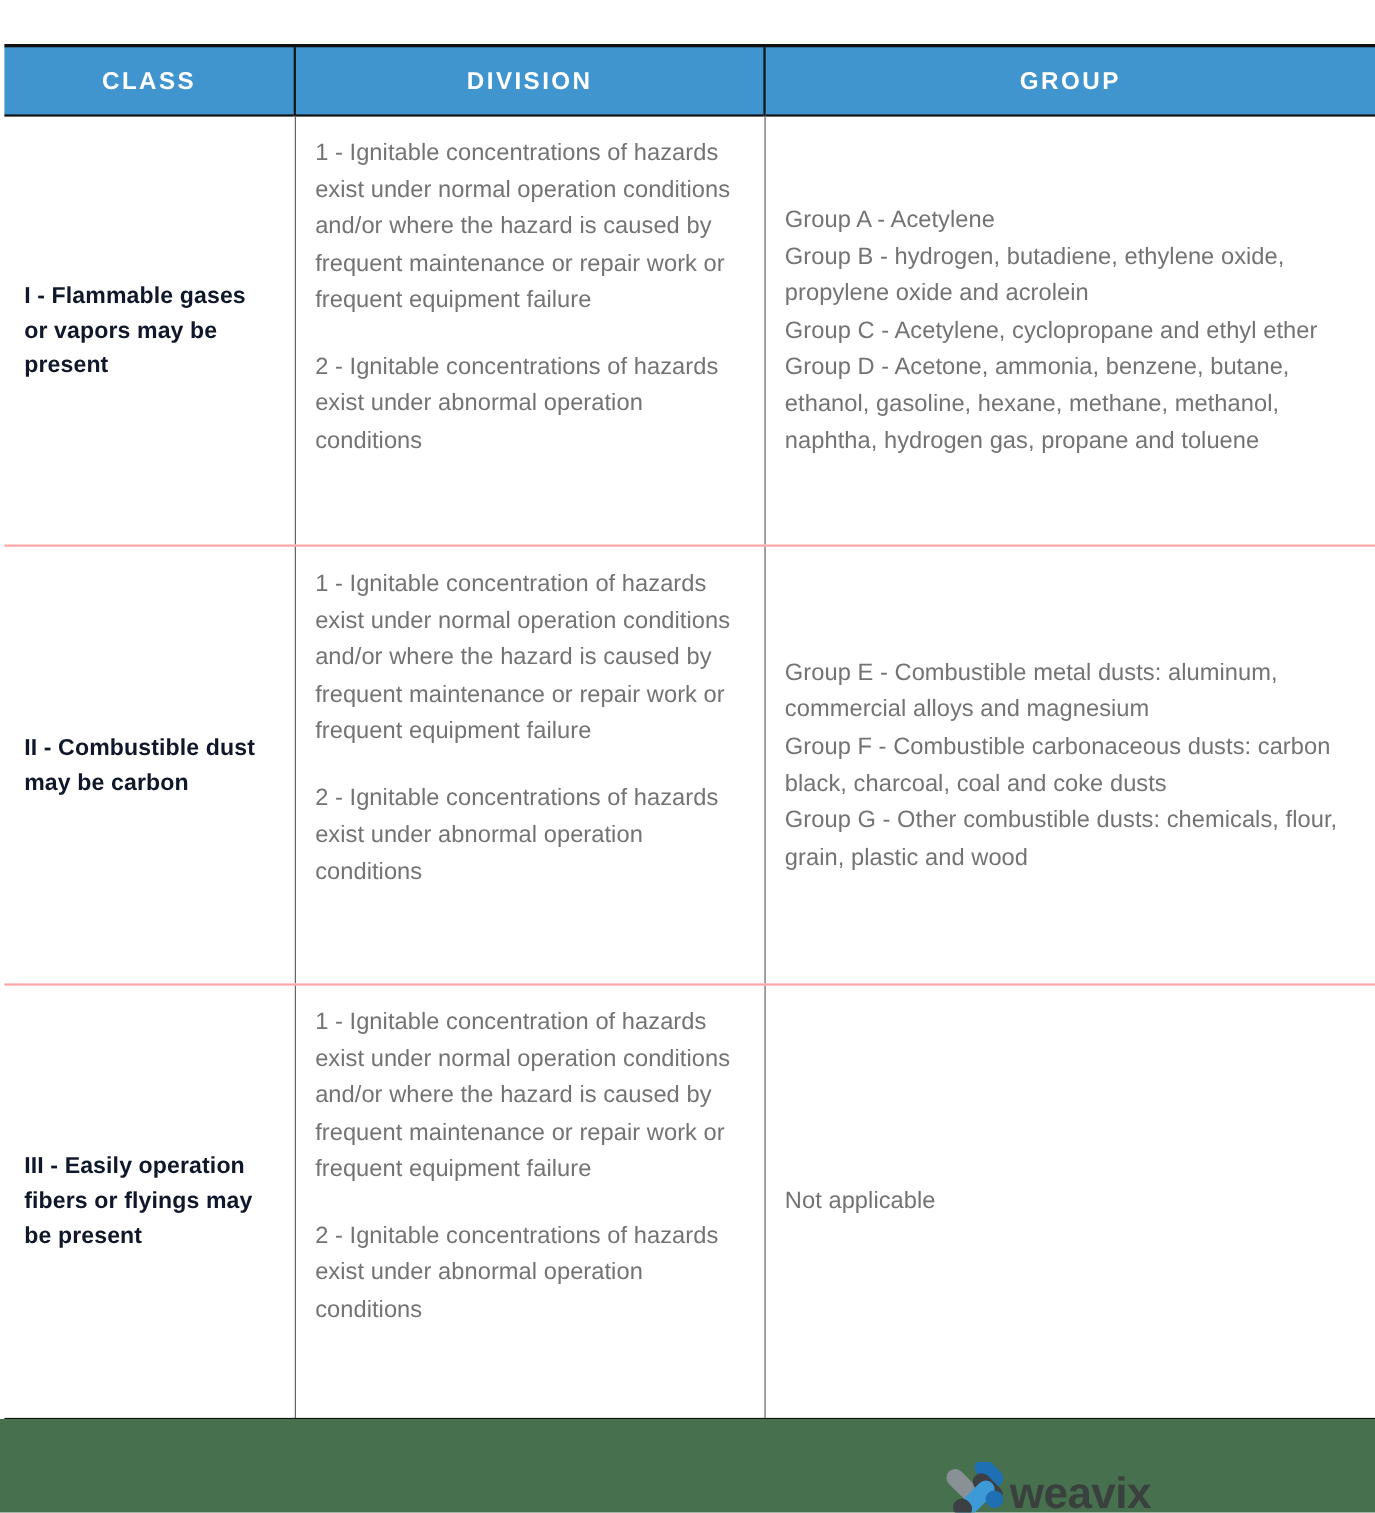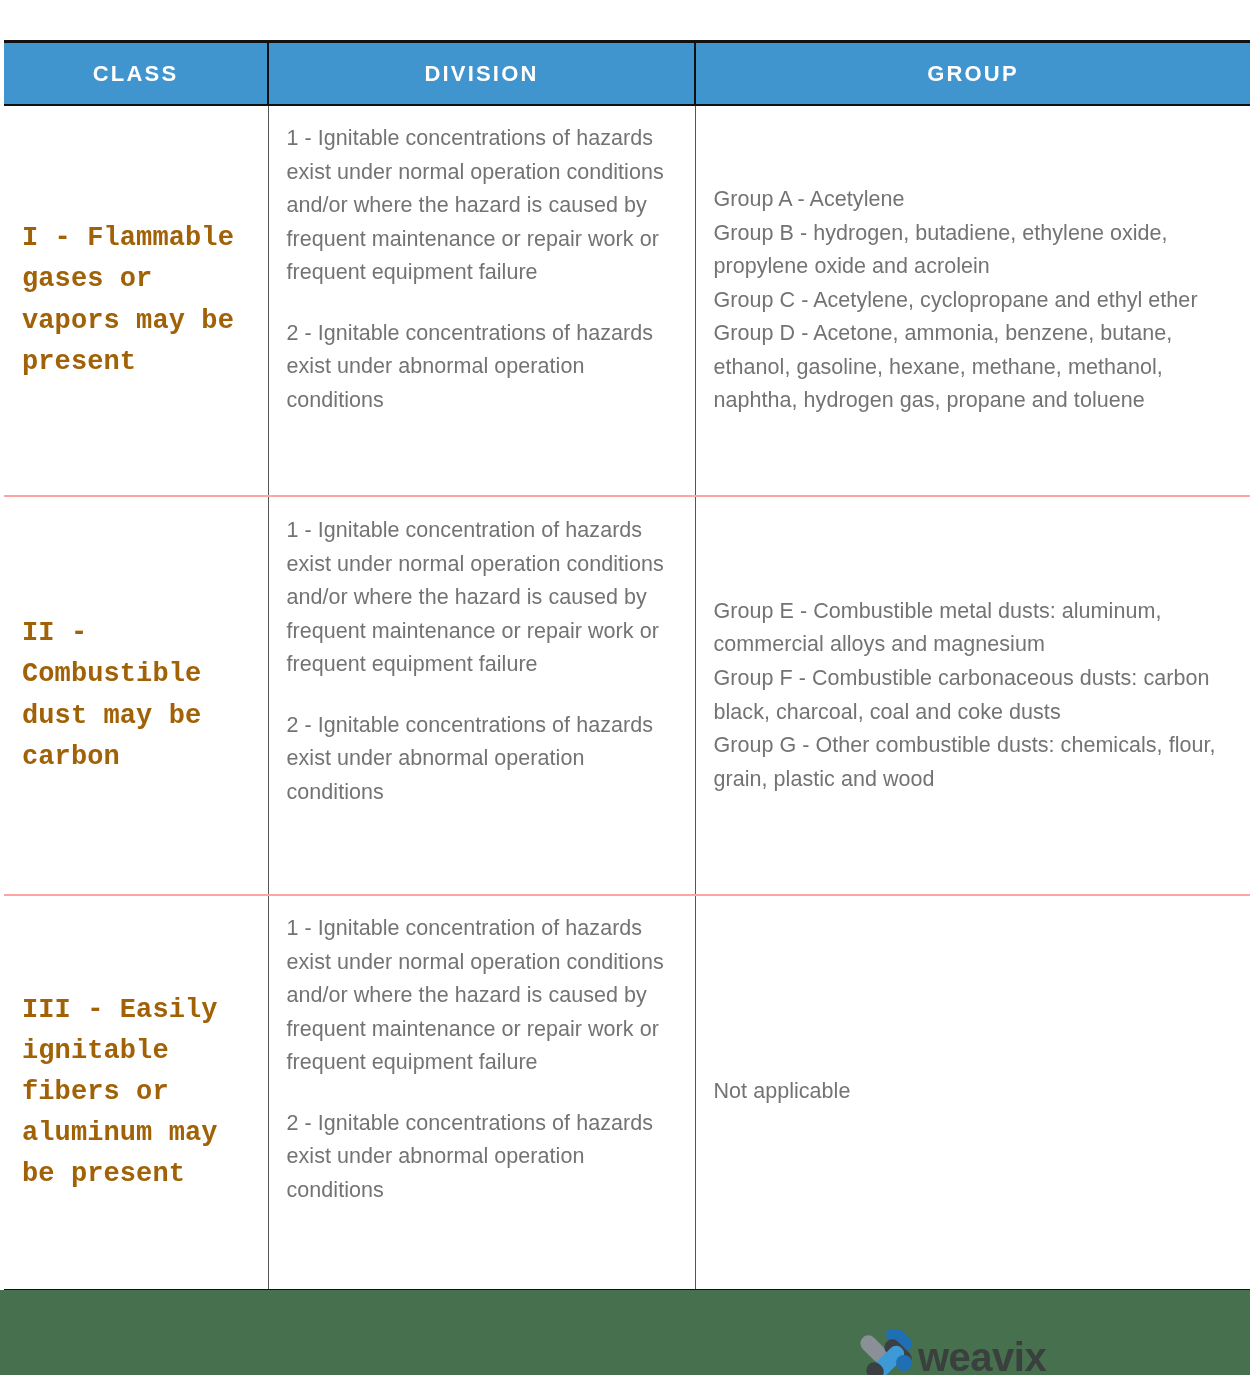--- a/index.html
+++ b/index.html
@@ -65,26 +65,25 @@
     vertical-align: middle;
     background: #ffffff;
   }
   tbody td:last-child { border-right: 0; }
   tbody tr:first-child td { border-top: 2px solid #111111; }
 
   .cell-pad {
     padding: 14px 18px 14px 18px;
   }
   .cell-class {
-    font-size: 27px;
+    font-size: 21px;
     font-weight: 700;
-    color: #a16207;
+    color: #0f172a;
     line-height: 1.52;
     letter-spacing: 0.1px;
-    font-family: Liberation Mono, monospace;
   }
   .cell-body {
     font-size: 21.5px;
     font-weight: 400;
     color: #737373;
     line-height: 1.56;
     letter-spacing: 0.05px;
   }
   .cell-div { vertical-align: top; }
   .para { margin: 0; }
@@ -183,21 +182,21 @@
             <div class="cell-pad cell-body">
               <span class="grp-line">Group E - Combustible metal dusts: aluminum, commercial alloys and magnesium</span>
               <span class="grp-line">Group F - Combustible carbonaceous dusts: carbon black, charcoal, coal and coke dusts</span>
               <span class="grp-line">Group G - Other combustible dusts: chemicals, flour, grain, plastic and wood</span>
             </div>
           </td>
         </tr>
 
         <tr class="row3 r3">
           <td>
-            <div class="cell-pad cell-class">III - Easily ignitable fibers or aluminum may be present</div>
+            <div class="cell-pad cell-class">III - Easily operation fibers or flyings may be present</div>
           </td>
           <td class="cell-div">
             <div class="cell-pad cell-body cell-div">
               <p class="para">1 - Ignitable concentration of hazards exist under normal operation conditions and/or where the hazard is caused by frequent maintenance or repair work or frequent equipment failure</p>
               <p class="para">2 - Ignitable concentrations of hazards exist under abnormal operation conditions</p>
             </div>
           </td>
           <td>
             <div class="cell-pad cell-body">
               <span class="grp-line">Not applicable</span>

